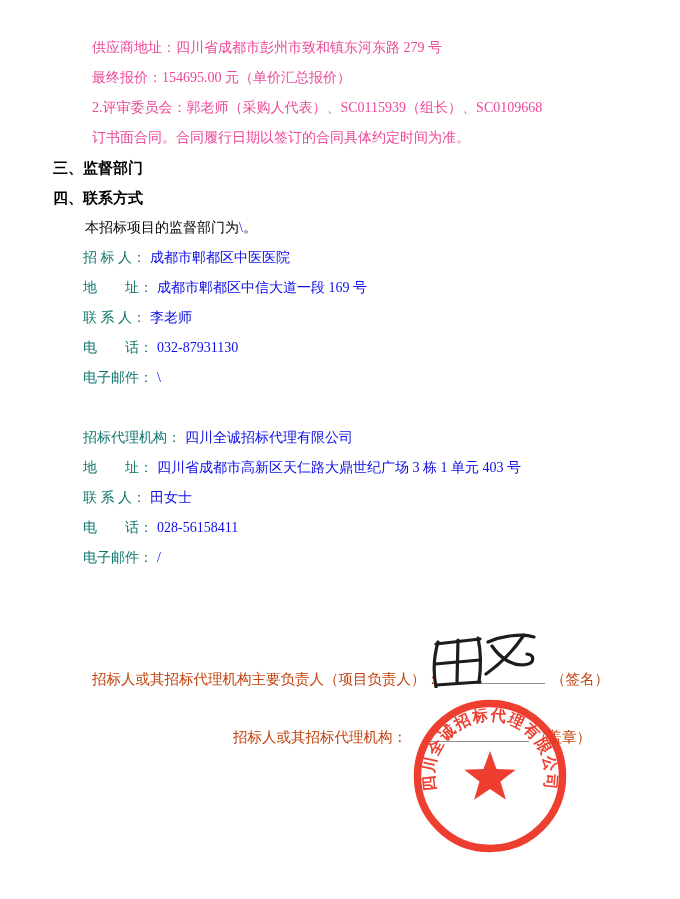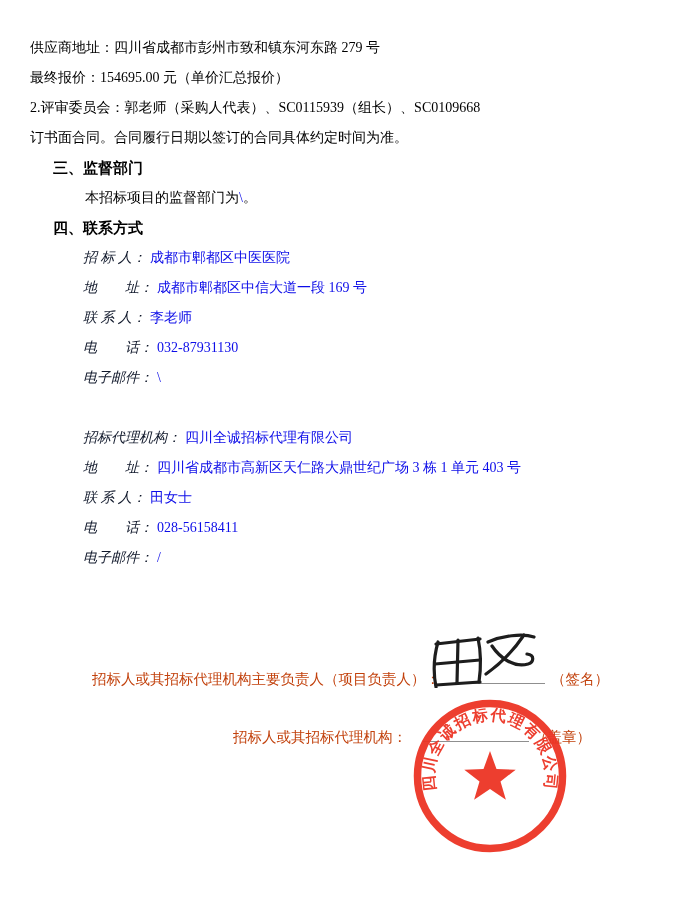--- a/index.html
+++ b/index.html
@@ -3,27 +3,27 @@
 <meta charset="utf-8">
 <style>
   html, body { margin:0; padding:0; }
   body {
     width:680px; height:899px; background:#ffffff; overflow:hidden; position:relative;
     font-family:"Liberation Serif","DejaVu Serif",serif; color:#000;
   }
   .page { position:absolute; inset:0; }
   .content { padding-top:33px; }
   .line { margin:0; line-height:30px; font-size:14px; white-space:pre; }
-  .blue { color:#000000; margin-left:30px; }
+  .blue { color:#ec4899; margin-left:92px; }
   .stretch { letter-spacing:1px; }
   .heading { margin-left:53px; font-size:15px; font-weight:bold; color:#000; }
   .indent { margin-left:85px; color:#000; }
   .blue-inline { color:#0d0de8; }
   .row { margin-left:83px; display:flex; line-height:30px; font-size:14px; }
-  .lbl { color:#0f172a; white-space:pre;font-style:italic; }
+  .lbl { color:#0f766e; white-space:pre; }
   .val { color:#0d0de8; white-space:pre; margin-left:4px; }
   .blank { height:30px; }
   .sig-row { position:absolute; font-size:14.5px; line-height:20px; white-space:nowrap; color:#c2410c; }
   .sig-row-1 { top:668px; left:92px; }
   .sig-row-2 { top:726px; left:233px; }
   .sigline { display:inline-block; border-bottom:1.6px solid #8f8f8f; height:15px; vertical-align:baseline; }
   .sigline-1 { width:92px; margin-left:13px; margin-right:6px; }
   .sigline-2 { width:106px; margin-left:16px; margin-right:4px; }
   .signature-svg { position:absolute; left:424px; top:624px; z-index:5; }
   .stamp-svg { position:absolute; left:411px; top:697px; z-index:6; opacity:0.94; }
@@ -37,23 +37,23 @@
 <body>
 
 <div class="page">
   <div class="content">
     <p class="line blue">供应商地址：四川省成都市彭州市致和镇东河东路 279 号</p>
     <p class="line blue">最终报价：154695.00 元（单价汇总报价）</p>
     <p class="line blue">2.评审委员会：郭老师（采购人代表）、SC0115939（组长）、SC0109668</p>
     <p class="line blue">订书面合同。合同履行日期以签订的合同具体约定时间为准。</p>
 
     <p class="line heading">三、监督部门</p>
+    <p class="line heading">四、联系方式</p>
+
     <p class="line indent"><span>本招标项目的监督部门为</span><span class="blue-inline">\</span><span>。</span></p>
-
-    <p class="line heading">四、联系方式</p>
 
     <div class="row">
       <span class="lbl">招 标 人：</span>
       <span class="val">成都市郫都区中医医院</span>
     </div>
     <div class="row">
       <span class="lbl">地　　址：</span>
       <span class="val">成都市郫都区中信大道一段 169 号</span>
     </div>
     <div class="row">

